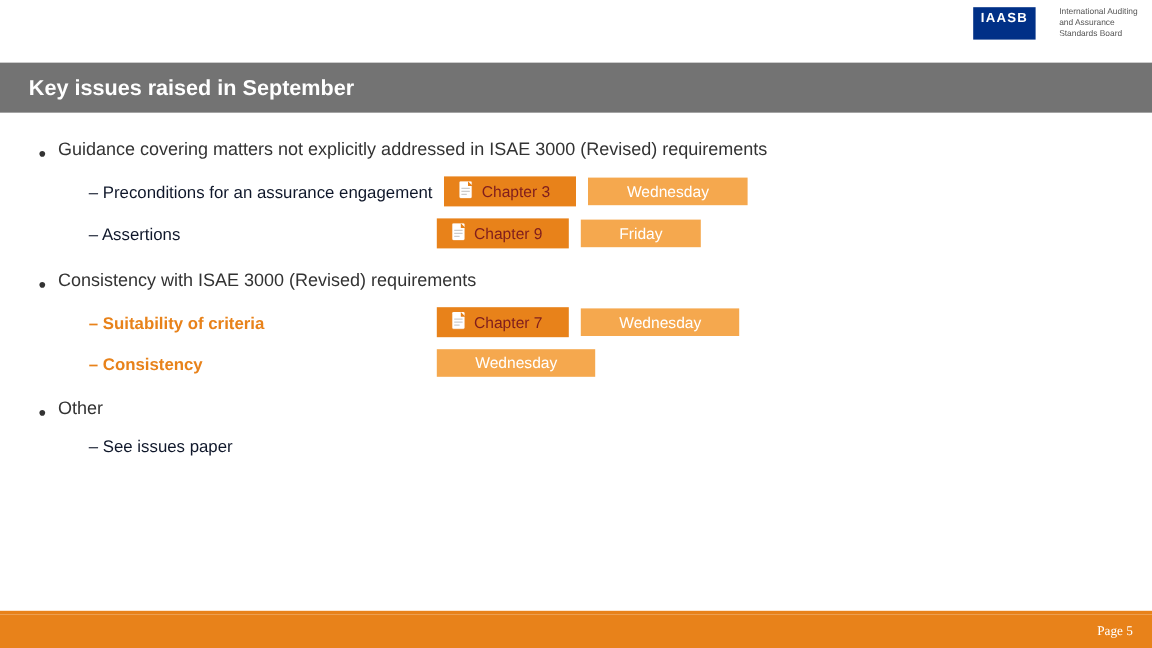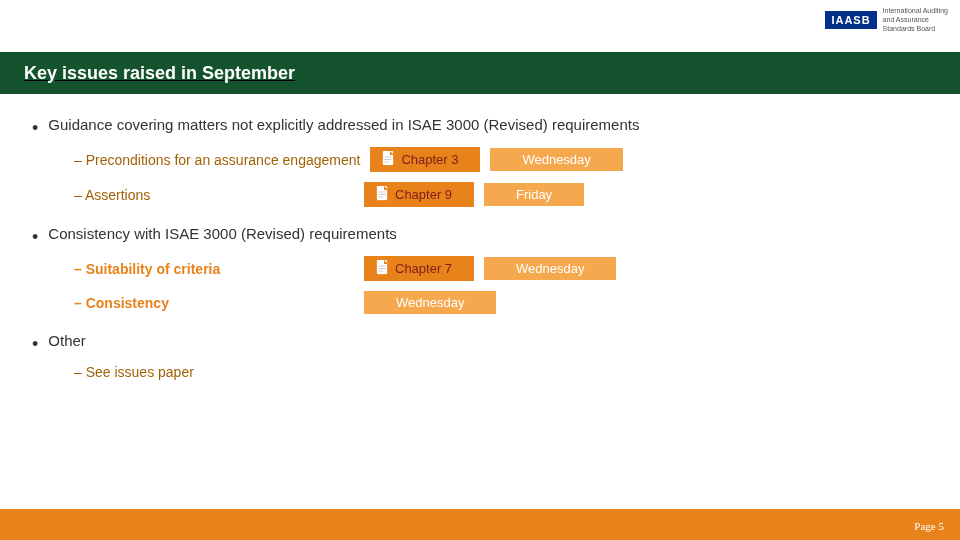--- a/index.html
+++ b/index.html
@@ -21,48 +21,46 @@
       padding: 0 16px;
       border-bottom: none;
       position: relative;
     }
 
     .logo-area {
       position: absolute;
       right: 12px;
       top: 6px;
       display: flex;
-      align-items: center;
-      gap: 6px;
+      gap: 20px;
     }
 
     .logo-box {
       background: #003087;
       color: #fff;
       font-size: 11px;
       font-weight: bold;
       padding: 3px 6px;
       letter-spacing: 1px;
     }
 
     .logo-text {
       font-size: 7px;
       color: #555;
       line-height: 1.3;
       max-width: 80px;
     }
 
     
     .title-bar {
-      background: #14532d;
+      background: #737373;
       height: 42px;
       display: flex;
       align-items: center;
       padding: 0 24px;
-      text-decoration: underline;
     }
 
     .title-bar-text {
       color: #fff;
       font-size: 18px;
       font-weight: bold;
     }
 
     
     .main-content {
@@ -110,21 +108,21 @@
       font-size: 14px;
       min-width: 280px;
     }
 
     .sub-item-label.orange {
       color: #e8821a;
       font-weight: 600;
     }
 
     .sub-item-label.black {
-      color: #a16207;
+      color: #0f172a;
     }
 
     .chapter-tag {
       display: flex;
       align-items: center;
       gap: 5px;
       background: #e8821a;
       color: #7f1d1d;
       padding: 4px 12px;
       font-size: 13px;

